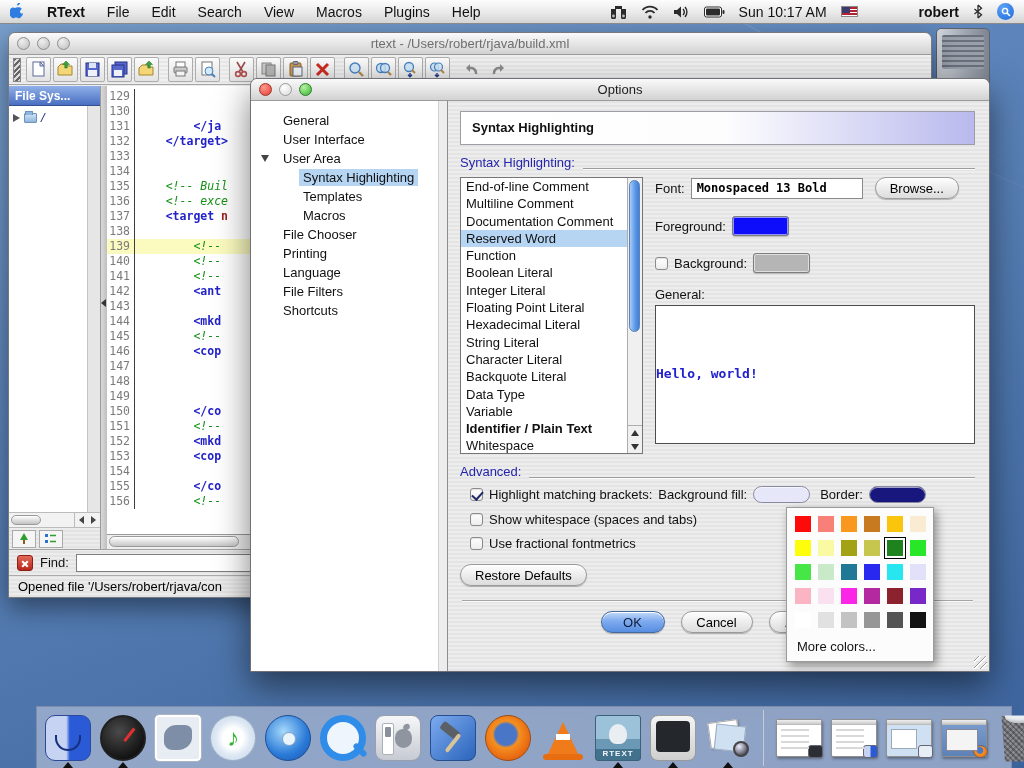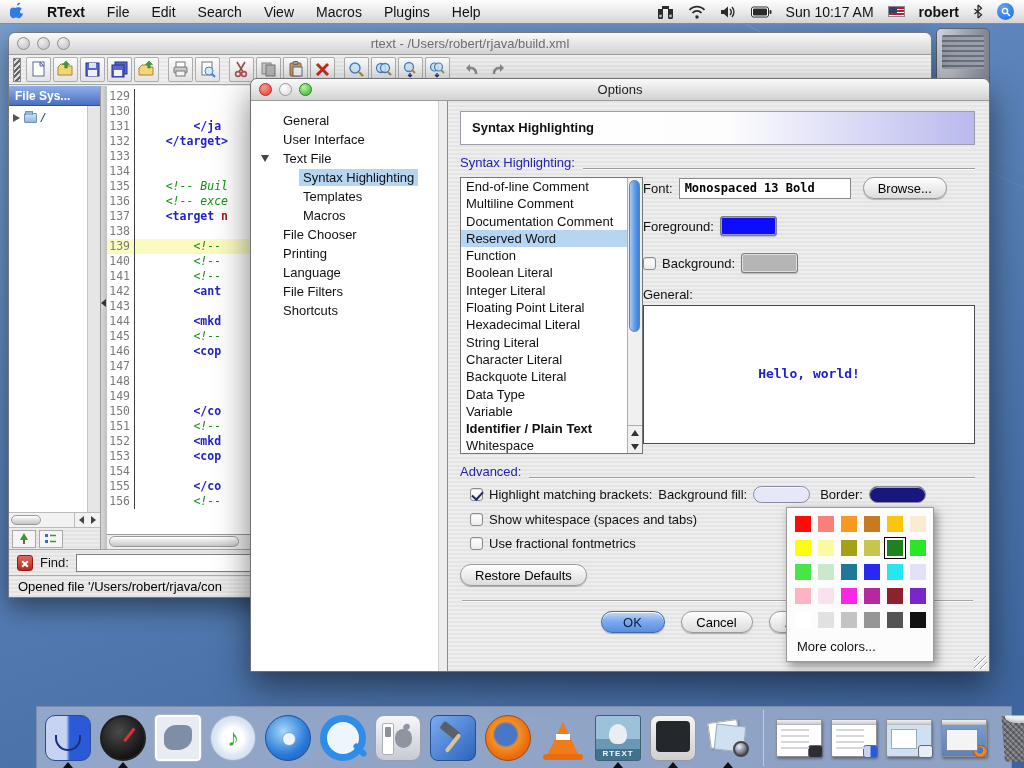--- a/index.html
+++ b/index.html
@@ -15,21 +15,21 @@
   
   #menubar { position:absolute; top:0; left:0; right:0; height:24px; z-index:40;
     background:linear-gradient(#fdfdfd,#e9e9e9 55%,#d4d4d4); border-bottom:1px solid #8a8a8a;
     display:flex; align-items:center; padding:0 10px; }
   #menubar .apple { width:26px; text-align:center; cursor:default; }
   #menu-items { display:flex; }
   #menu-items span { padding:0 11px; font-size:14px; }
   #menu-items span.first { font-weight:bold; }
   .mb-right { margin-left:auto; display:flex; align-items:center; gap:14px; }
   .mb-right .clock { font-size:14px; }
-  .mb-right .user { font-size:14px; font-weight:bold; }
+  .mb-right .user { font-size:14px; font-weight:bold;margin-left:47px; }
   .flagbox { width:17px; height:11px; position:relative; border:1px solid #888;
     background:repeating-linear-gradient(#b22234 0 1.6px,#fff 1.6px 3.2px); }
   .flagbox::after { content:''; position:absolute; left:0; top:0; width:8px; height:6px; background:#3c3b6e; }
   .spoticon { width:17px; height:17px; border-radius:50%; background:radial-gradient(circle at 35% 30%,#62a5f5,#1668dd); display:flex; align-items:center; justify-content:center; }
 
   
   #hd-icon { position:absolute; left:936px; top:28px; width:54px; height:96px; z-index:1;
     border-radius:5px; background:linear-gradient(90deg,#d6dae0,#a8aeb8 45%,#7e8490);
     border:1px solid #5c626e; }
   #hd-icon .vents { position:absolute; left:5px; right:5px; top:6px; height:34px;
@@ -129,21 +129,21 @@
   .ind0 { padding-left:28px; } .ind1 { padding-left:48px; }
 
   #optcontent { flex:1; position:relative; padding:10px 14px 0 12px; }
   #banner { height:34px; border:1px solid #9d9da8; margin-bottom:10px;
     background:linear-gradient(90deg,#ffffff 0%,#fdfdfe 52%,#b9b9ee 100%);
     font-weight:bold; font-size:13px; line-height:32px; padding-left:11px; }
   .sechead { display:flex; align-items:flex-end; gap:8px; margin:2px 0 7px; }
   .sechead .slbl { color:#2424ad; font-size:13px; flex:none; }
   .sechead .rule { flex:1; height:2px; border-top:1px solid #9c9c9c; border-bottom:1px solid #fbfbfb; }
 
-  #mainrow { display:flex; }
+  #mainrow { display:flex; gap:12px; }
   #stylelistwrap { width:183px; height:277px; border:1px solid #767676; background:#fff; position:relative; flex:none; }
   #stylelist { position:absolute; inset:0 15px 0 0; overflow:hidden; }
   .sitem { height:17.3px; line-height:17px; font-size:13px; padding-left:5px; white-space:nowrap; }
   .sitem.sel { background:#b5d5f3; }
   .sitem.bold { font-weight:bold; }
   #stylelistwrap .sb { position:absolute; top:0; right:0; bottom:0; width:15px; background:#f0f0f0; border-left:1px solid #adadad; }
   .sbthumb { position:absolute; top:2px; left:1px; width:11px; height:152px; border-radius:6px;
     background:linear-gradient(90deg,#a9cdf5,#5e99e8 55%,#3f7fd6); border:1px solid #5b82bb; }
   .sbarrows { position:absolute; bottom:0; left:0; right:0; height:28px; border-top:1px solid #adadad; }
   .sbarrows div { height:14px; display:flex; align-items:center; justify-content:center; }
@@ -159,21 +159,21 @@
     background:linear-gradient(#fefefe,#dcdcdc); border:1px solid #9a9a9a;
     box-shadow:0 1px 1px rgba(0,0,0,.25), inset 0 1px 0 #fff; }
   .swatch { border-radius:3px; border:1px solid #7e7e7e; box-shadow:inset 0 0 0 1px rgba(255,255,255,.55), 0 1px 1px rgba(0,0,0,.2); }
   #fgswatch { width:57px; height:20px; }
   #bgswatch { width:57px; height:20px; }
   .cb { width:13px; height:13px; border:1px solid #8b8b8b; border-radius:3px; flex:none;
     background:linear-gradient(#ffffff,#ededed); box-shadow:inset 0 1px 1px rgba(0,0,0,.12); position:relative; margin-right:6px; }
   .cb.checked::after { content:''; position:absolute; left:3px; top:0; width:5px; height:9px;
     border-right:2px solid #1d2a66; border-bottom:2px solid #1d2a66; transform:rotate(42deg); }
   #previewbox { margin-top:3px; height:139px; border:1px solid #4c4c4c; background:#fff; position:relative; }
-  #previewtext { position:absolute; left:0; right:0; top:44%; text-align:center;
+  #previewtext { position:absolute; left:0; right:0; top:44%; 
     font-family:"DejaVu Sans Mono", monospace; font-weight:bold; font-size:13px; }
 
   #advblock { margin-top:10px; }
   .advrow { display:flex; align-items:center; margin:0 0 9px 10px; font-size:13px; }
   .pillswatch { width:57px; height:17px; border-radius:9px; border:1px solid #8a8aa0;
     box-shadow:inset 0 1px 0 rgba(255,255,255,.6); margin:0 10px 0 6px; }
   #restore-row { margin-top:13px; }
   #optsep { margin:14px 2px 9px; height:2px; border-top:1px solid #a5a5a5; border-bottom:1px solid #fafafa; }
   #btnrow { display:flex; justify-content:center; gap:16px; }
   .aquabtn.default { background:linear-gradient(#c3d9f8,#7fabef 45%,#578ee2); border-color:#44699f; color:#0d1c3a; }
@@ -628,21 +628,21 @@
         <span class="light paused"></span>
         <span class="light green"></span>
       </div>
       <div class="wtitle">Options</div>
     </div>
     <div id="optbody">
       <div id="opttree">
         <div class="tscroll"></div>
       <div class="titem ind0"><span class="lab">General</span></div>
           <div class="titem ind0"><span class="lab">User Interface</span></div>
-          <div class="titem ind0"><span class="twist"></span><span class="lab">Text File</span></div>
+          <div class="titem ind0"><span class="twist"></span><span class="lab">User Area</span></div>
           <div class="titem ind1 sel"><span class="lab">Syntax Highlighting</span></div>
           <div class="titem ind1"><span class="lab">Templates</span></div>
           <div class="titem ind1"><span class="lab">Macros</span></div>
           <div class="titem ind0"><span class="lab">File Chooser</span></div>
           <div class="titem ind0"><span class="lab">Printing</span></div>
           <div class="titem ind0"><span class="lab">Language</span></div>
           <div class="titem ind0"><span class="lab">File Filters</span></div>
           <div class="titem ind0"><span class="lab">Shortcuts</span></div>
         </div>
       <div id="optcontent">

